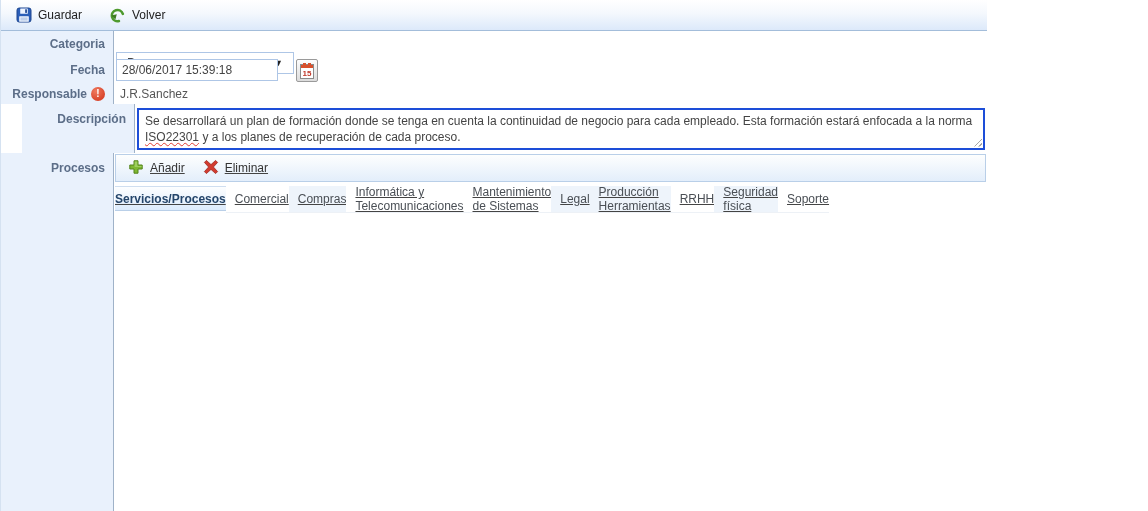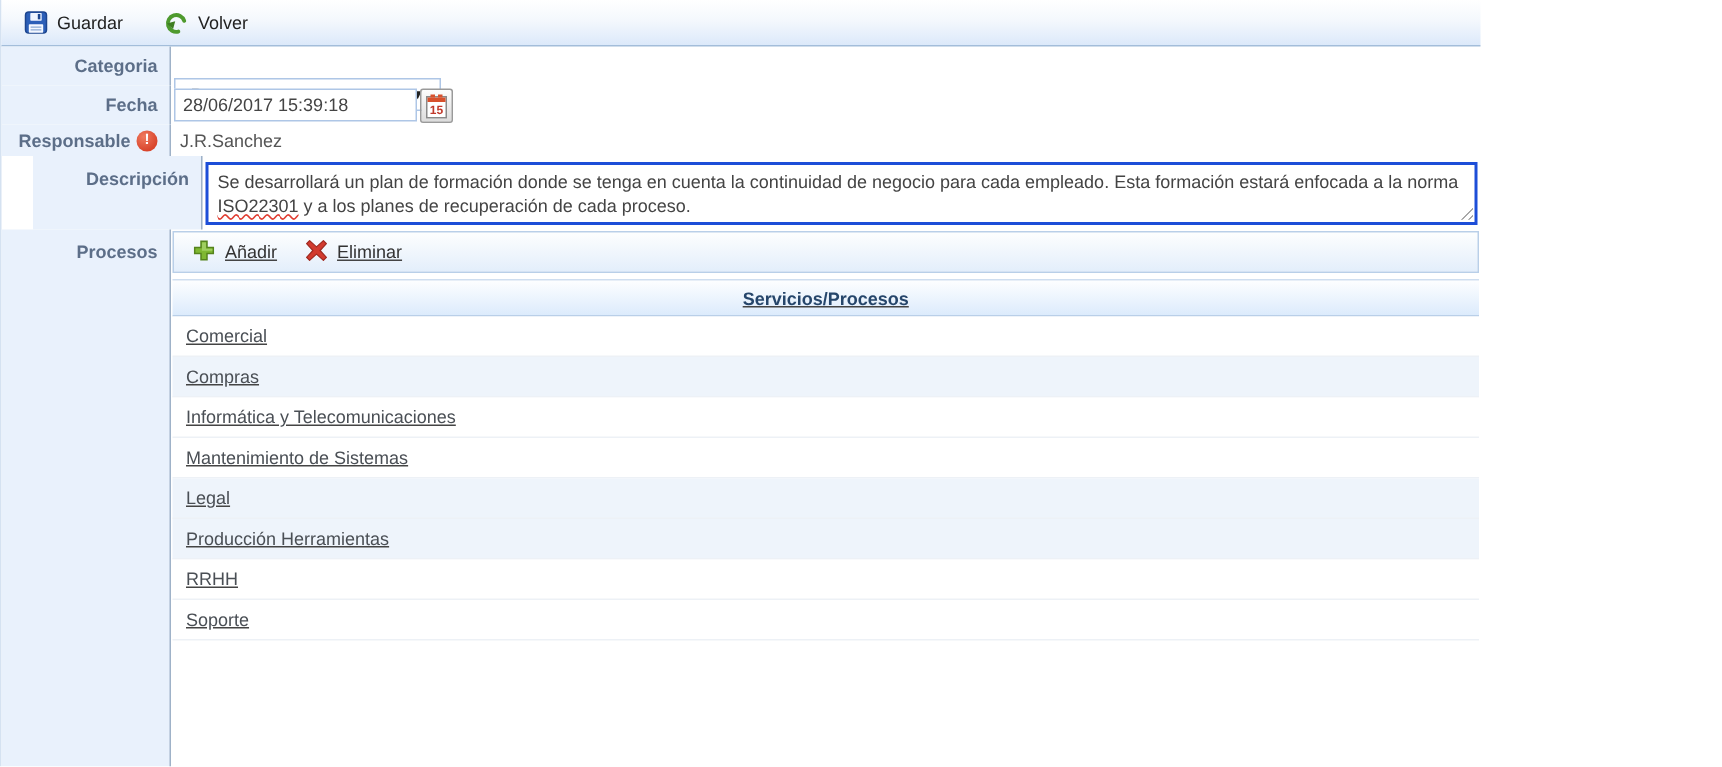--- a/index.html
+++ b/index.html
@@ -33,21 +33,21 @@
   input.text { height:22px; border:1px solid #aec6e6; background:#fff; padding:2px 5px;
     font:12px "Liberation Sans", sans-serif; color:#444; width:100%; }
   .row-fecha input.text { width:162px; flex:0 0 auto; }
 
   
   .select { width:178px; height:22px; border:1px solid #aec6e6; background:#fff; display:flex;
     align-items:center; justify-content:space-between; padding:0 10px; cursor:pointer; color:#444;margin-top:38px; }
   .select .arrow { font-size:9px; color:#222; }
 
   
-  .calbtn { margin-left:2px; width:22px; height:23px; border:1px solid #9a9a9a; border-radius:2px;
+  .calbtn { margin-left:18px; width:22px; height:23px; border:1px solid #9a9a9a; border-radius:2px;
     background:linear-gradient(#fdfdfd,#dcdcdc); cursor:pointer; display:flex; align-items:flex-end;
     justify-content:center; padding:2px; position:relative; }
   .cal { width:14px; height:15px; border:1px solid #8a8a8a; background:#fff; position:relative; display:block; }
   .cal-top { position:absolute; top:0; left:0; right:0; height:3px; background:#d8502c; }
   .cal-top::before, .cal-top::after { content:""; position:absolute; top:-2px; width:3px; height:2px; background:#d8502c; }
   .cal-top::before { left:2px; } .cal-top::after { right:2px; }
   .cal-day { position:absolute; top:4px; left:0; right:0; text-align:center;
     font-size:8px; line-height:10px; color:#c0392b; font-weight:bold; }
 
   
@@ -64,21 +64,21 @@
     background:repeating-linear-gradient(-45deg, transparent 0 2px, #a8a8a8 2px 3px);
     clip-path:polygon(100% 0, 100% 100%, 0 100%); }
 
   
   .row-procesos .flabel { align-items:flex-start; padding-top:8px; }
   .procesos-content { flex:1; display:flex; flex-direction:column; padding:1px 1px 0 1px;text-decoration:underline; }
   .ptoolbar { height:28px; flex:0 0 28px; display:flex; align-items:center; gap:10px; padding:0 8px;
     border:1px solid #b9cfe8; background:linear-gradient(#fdfefe,#e3eefb); }
   .pbtn { display:flex; align-items:center; gap:6px; background:transparent; border:0;
     font:12px "Liberation Sans", sans-serif; color:#333; cursor:pointer; padding:2px 4px; }
-  .grid { margin-top:4px; flex:1; display:flex; flex-direction:column; }
+  .grid { margin-top:4px; flex:1; display:flex; }
   .grid-header { height:25px; flex:0 0 25px; display:flex; align-items:center; justify-content:center;
     font-weight:bold; color:#26466b; background:linear-gradient(#fdfeff,#dcebfc);
     border-top:1px solid #cfdef0; border-bottom:1px solid #b9cfe8; cursor:pointer; }
   .grid-row { height:27px; flex:0 0 27px; display:flex; align-items:center; padding-left:9px;
     color:#4a4f55; border-bottom:1px solid #edf1f6; background:#fff; cursor:pointer; }
   .grid-row.alt { background:#eef4fb; }
 </style>
 </head>
 <body>
 
@@ -182,20 +182,21 @@
 
         <div class="grid">
           <div class="grid-header">Servicios/Procesos</div>
           <div class="grid-row">Comercial</div>
           <div class="grid-row alt">Compras</div>
           <div class="grid-row">Informática y Telecomunicaciones</div>
           <div class="grid-row">Mantenimiento de Sistemas</div>
           <div class="grid-row alt">Legal</div>
           <div class="grid-row alt">Producción Herramientas</div>
           <div class="grid-row">RRHH</div>
+          <div class="grid-row alt">Seguridad física</div>
           <div class="grid-row">Soporte</div>
         </div>
 
       </div>
     </div>
 
   </div>
 </div>
 
 </body></html>

